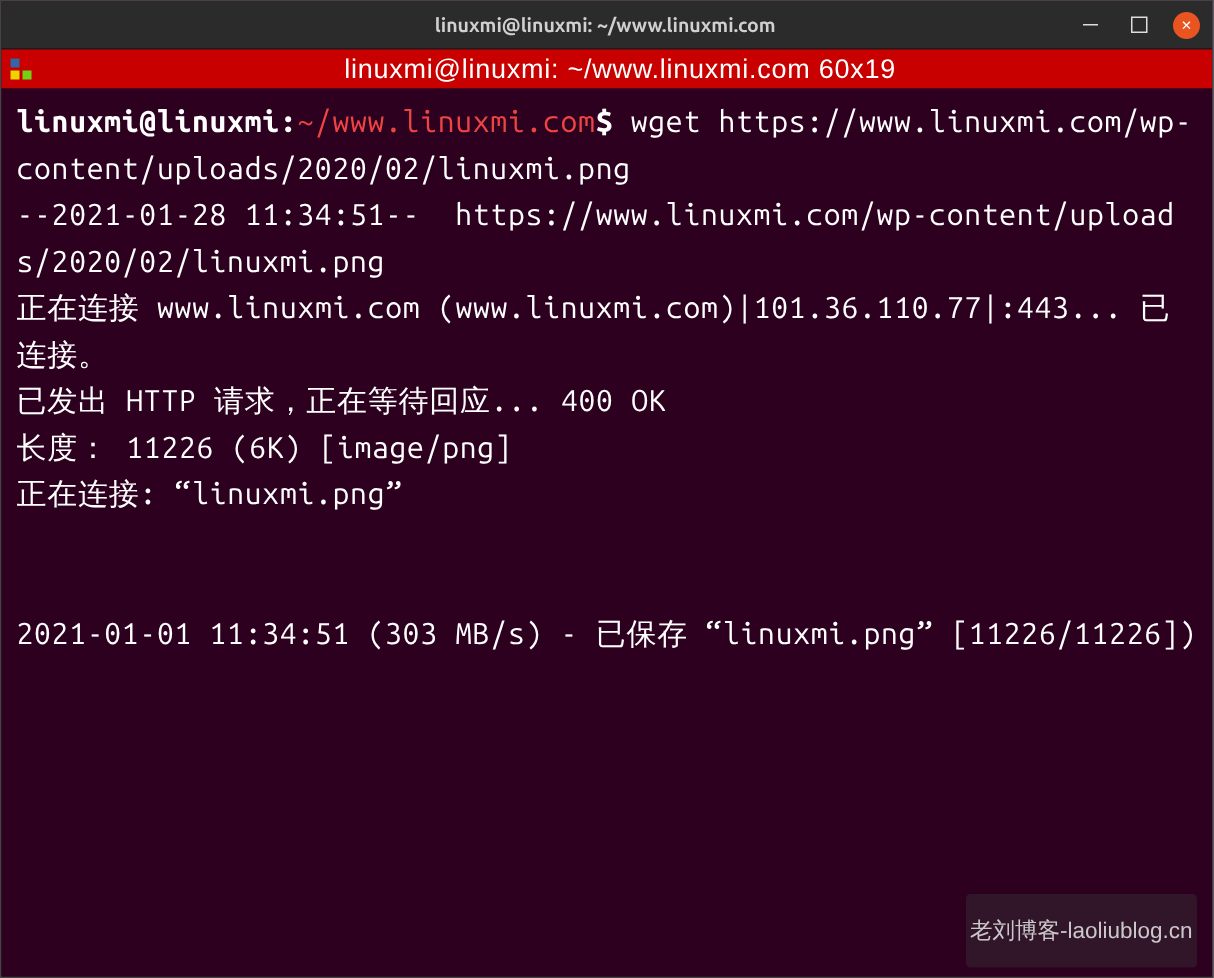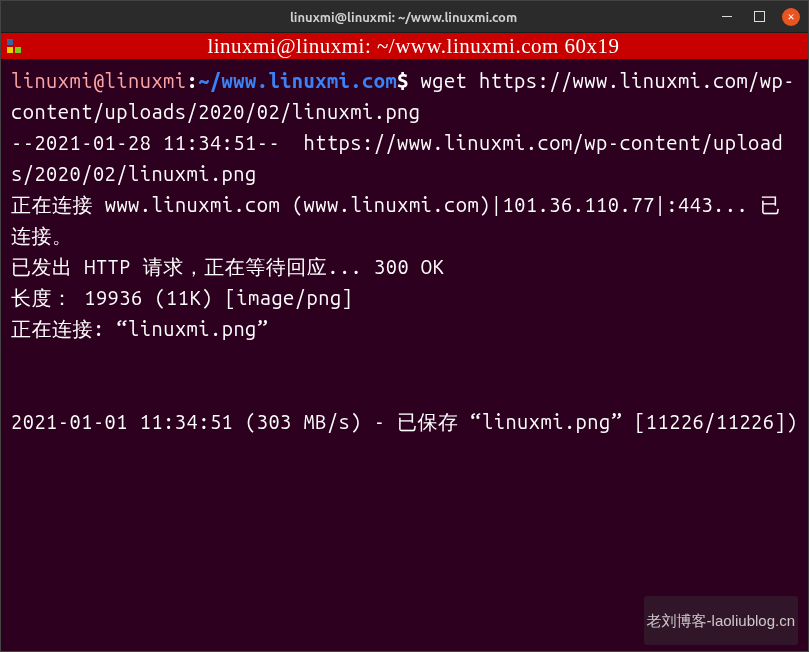--- a/index.html
+++ b/index.html
@@ -97,47 +97,47 @@
       justify-content: center;
     }
     .red-header-icon svg {
       width: 16px;
       height: 16px;
     }
     .red-header-title {
       flex: 1;
       text-align: center;
       color: #ffffff;
-      font-size: 21px;
-      font-family: Liberation Serif, serif;
+      font-size: 18px;
+      font-family: Liberation Sans, sans-serif;
       letter-spacing: 0.5px;
     }
     .terminal-body {
       flex: 1;
       background: #2c001e;
       padding: 6px 10px;
       font-family: "Ubuntu Mono", "DejaVu Sans Mono", monospace;
       font-size: 20px;
       line-height: 1.55;
       color: #ffffff;
       overflow: hidden;
       position: relative;
       letter-spacing: 0.5px;
     }
     .prompt-user {
-      color: #fca5a5;
+      color: #ffffff;
+      font-weight: bold;
+    }
+    .prompt-colon {
+      color: #ffffff;
+      font-weight: bold;
+    }
+    .prompt-path {
+      color: #ef4444;
       font-weight: normal;
-    }
-    .prompt-colon {
-      color: #ffffff;
-      font-weight: bold;
-    }
-    .prompt-path {
-      color: #3b82f6;
-      font-weight: bold;
       margin-top: 36px;
     }
     .prompt-dollar {
       color: #ffffff;
       font-weight: bold;
     }
     .term-line {
       white-space: pre-wrap;
       word-break: break-all;
     }
@@ -186,22 +186,22 @@
         <rect x="9" y="9" width="6" height="6" fill="#73d216"></rect>
       </svg>
     </div>
     <div class="red-header-title">linuxmi@linuxmi: ~/www.linuxmi.com 60x19</div>
   </div>
 
   <div class="terminal-body">
     <div class="term-line"><span class="prompt-user">linuxmi@linuxmi</span><span class="prompt-colon">:</span><span class="prompt-path">~/www.linuxmi.com</span><span class="prompt-dollar">$</span><span> wget https://www.linuxmi.com/wp-content/uploads/2020/02/linuxmi.png</span></div>
     <div class="term-line">--2021-01-28 11:34:51--  https://www.linuxmi.com/wp-content/uploads/2020/02/linuxmi.png</div>
     <div class="term-line">正在连接 www.linuxmi.com (www.linuxmi.com)|101.36.110.77|:443... 已连接。</div>
-    <div class="term-line">已发出 HTTP 请求，正在等待回应... 300 OK</div>
-    <div class="term-line">长度： 19936 (11K) [image/png]</div>
+    <div class="term-line">已发出 HTTP 请求，正在等待回应... 400 OK</div>
+    <div class="term-line">长度： 11226 (6K) [image/png]</div>
     <div class="term-line">正在连接: “linuxmi.png”</div>
     <div class="term-line"> </div>
     <div class="term-line"> </div>
     <div class="term-line">2021-01-01 11:34:51 (303 MB/s) - 已保存 “linuxmi.png” [11226/11226])</div>
     <div class="term-line"> </div>
 
     <div class="watermark">老刘博客-laoliublog.cn</div>
   </div>
 
 </div>

